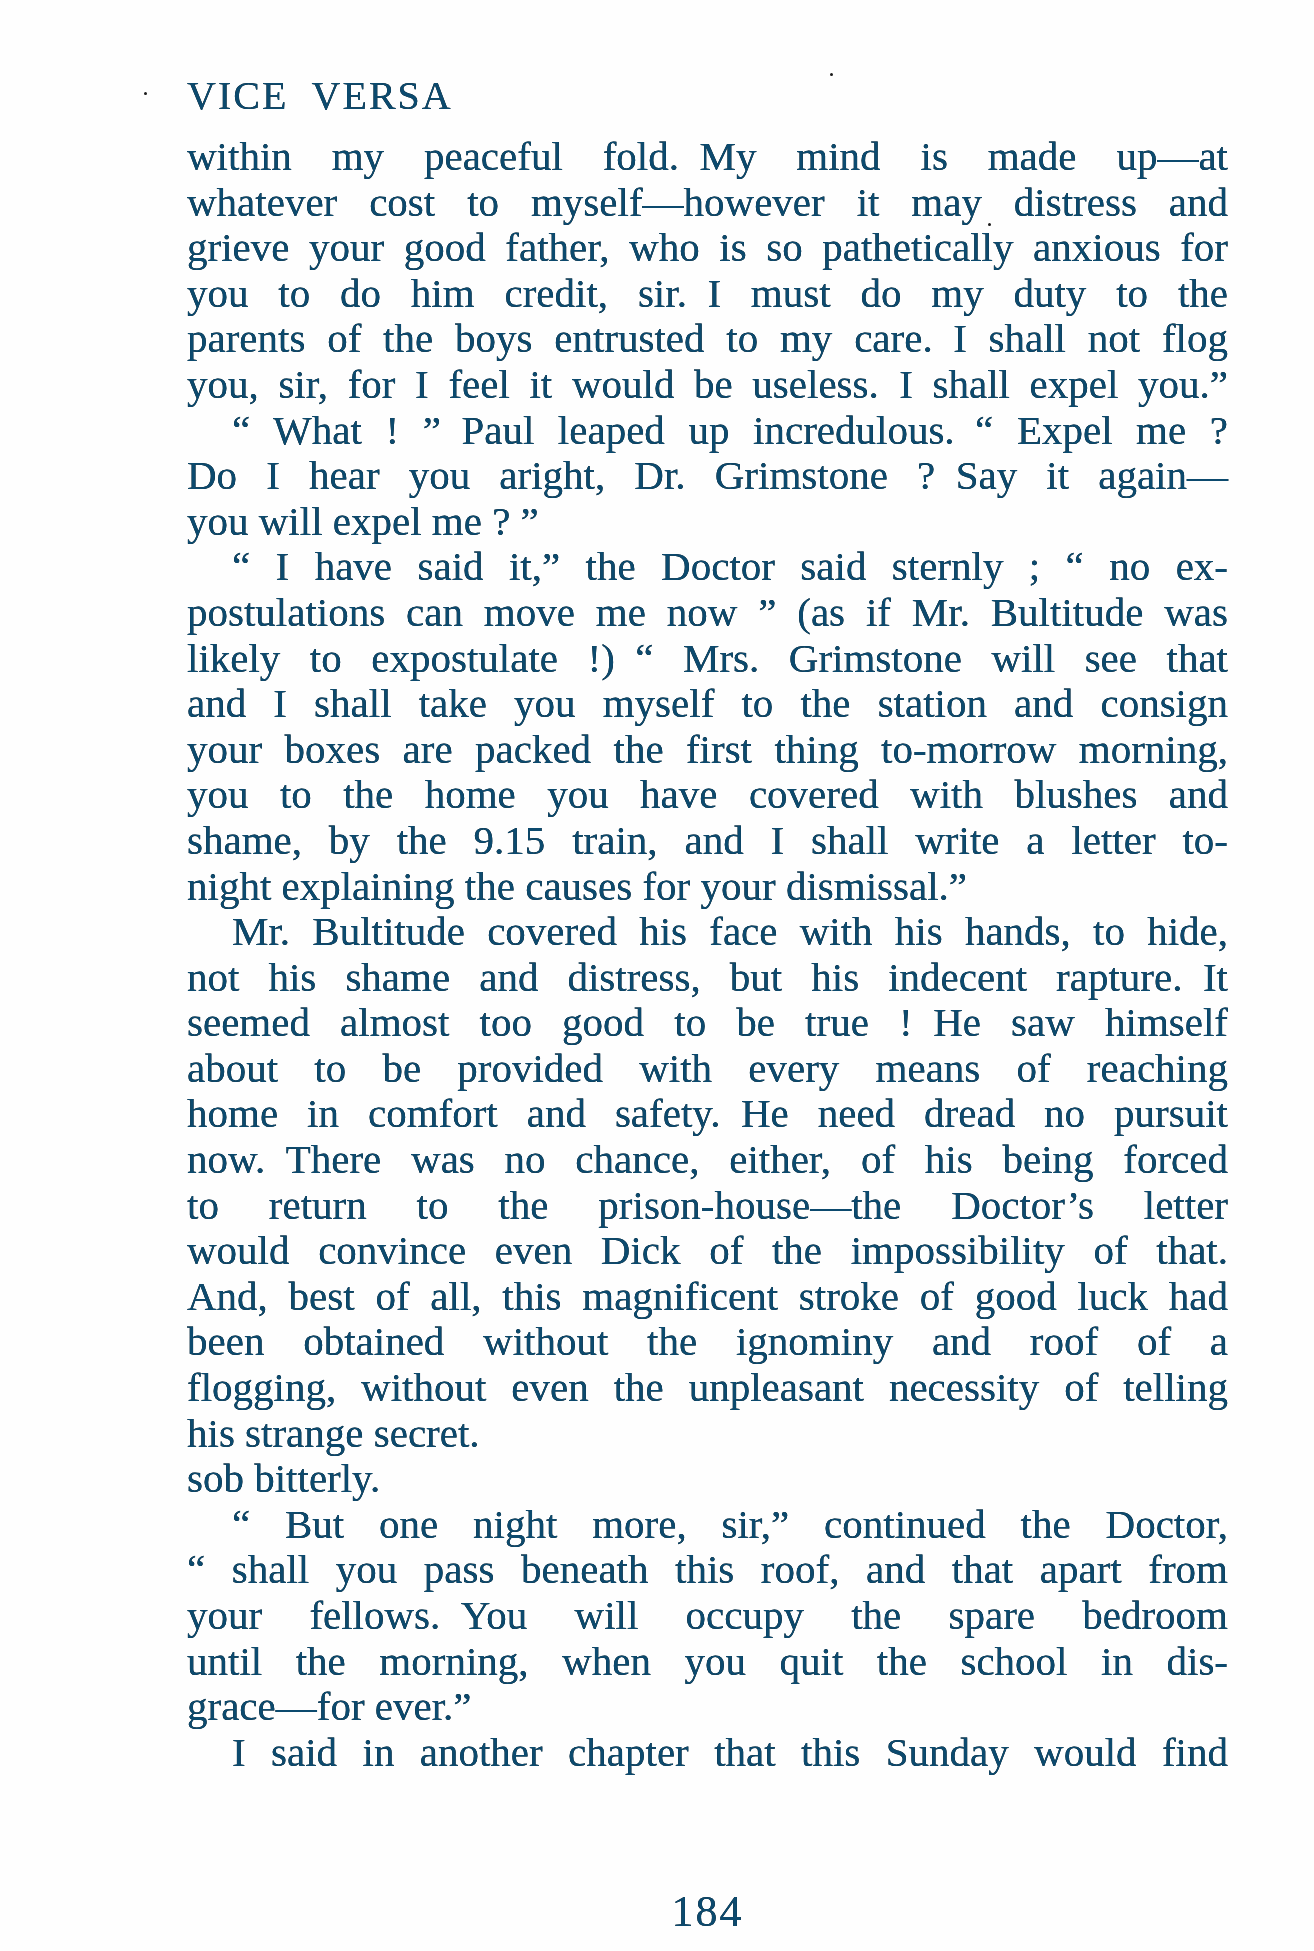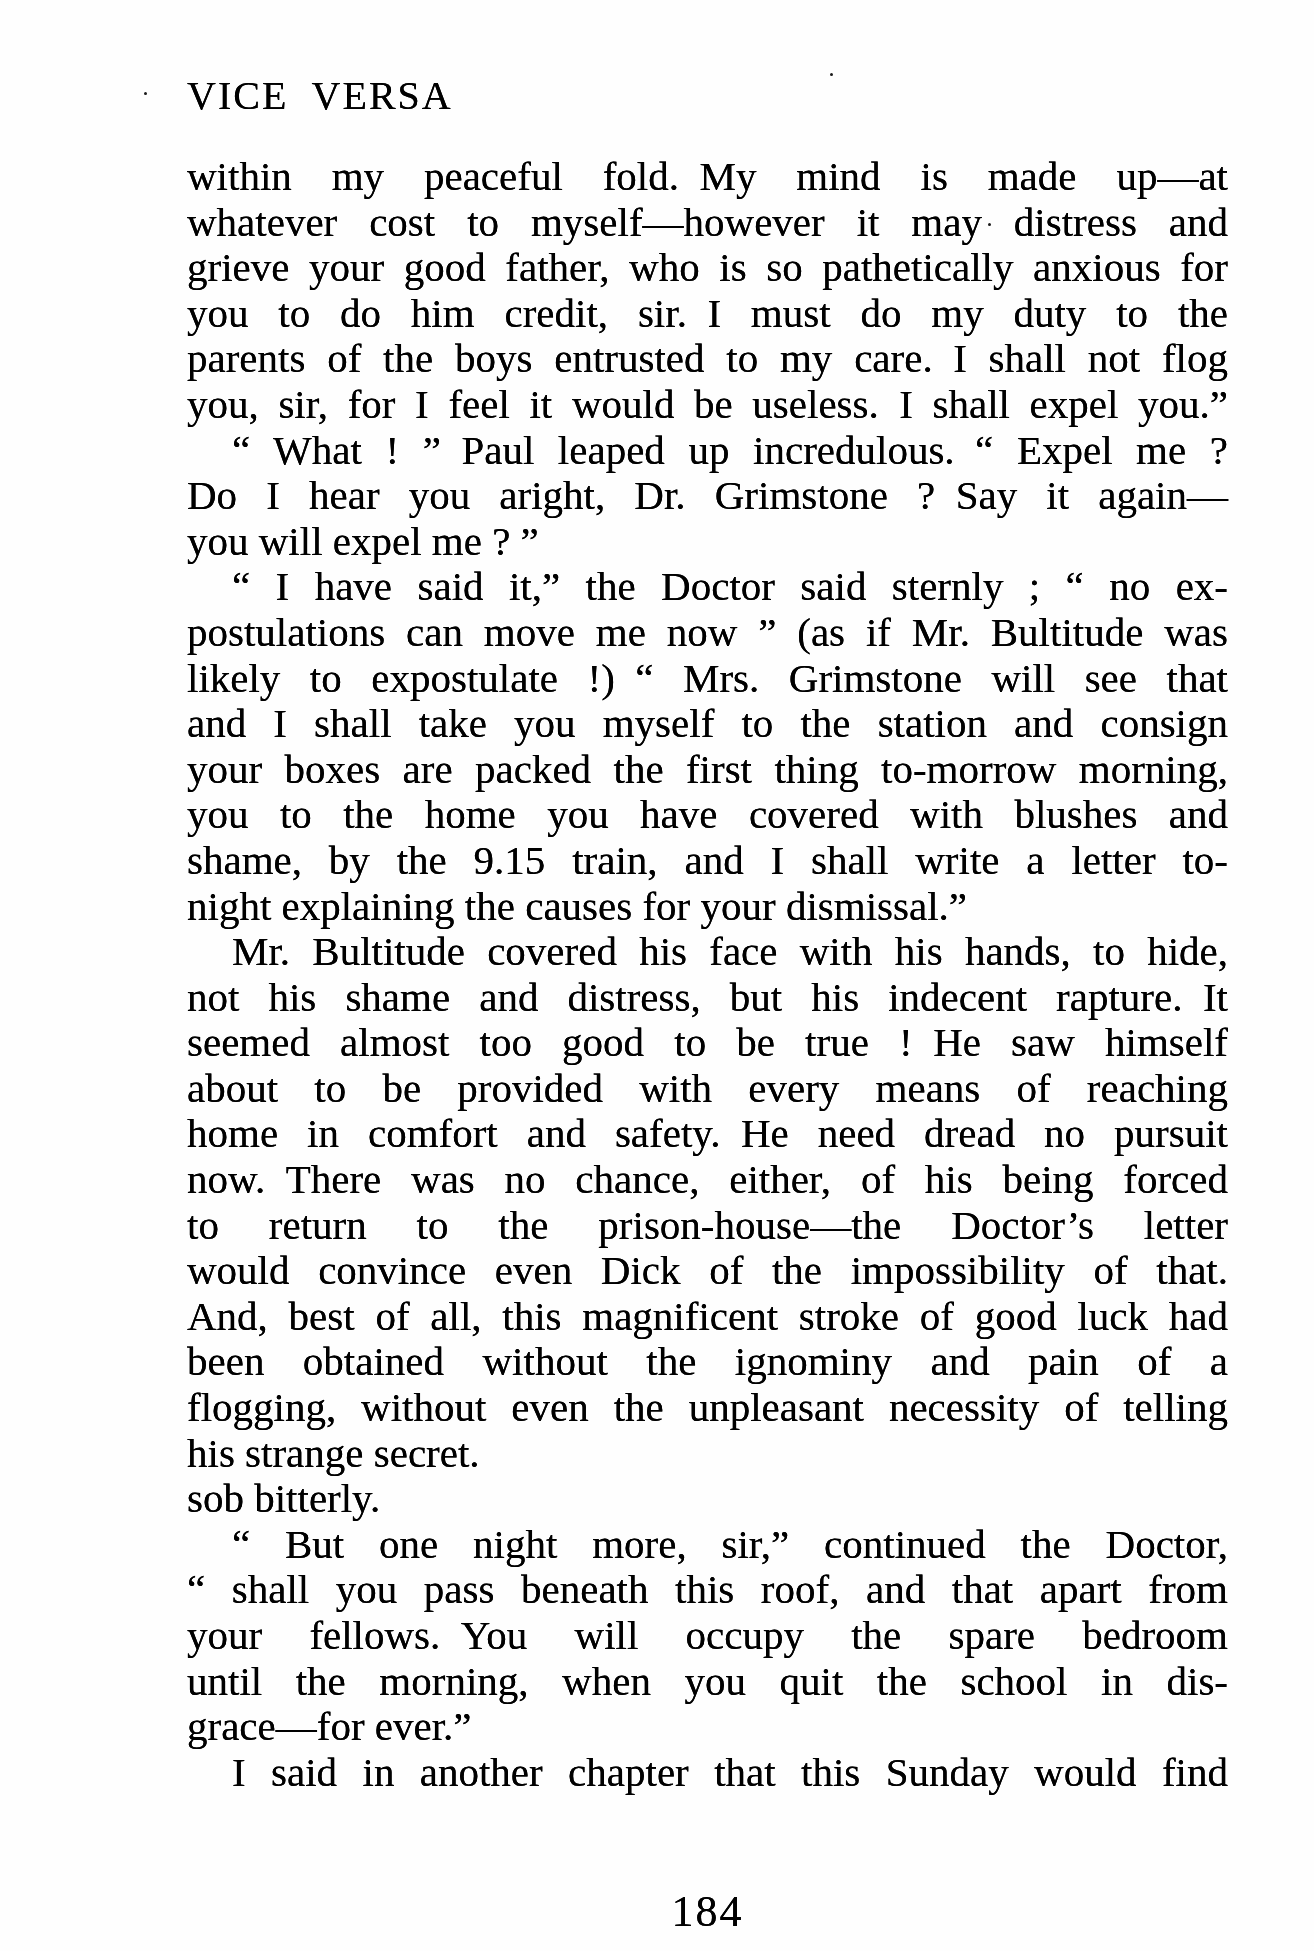--- a/index.html
+++ b/index.html
@@ -7,37 +7,37 @@
     padding: 0;
     background: #ffffff;
   }
   .page {
     position: relative;
     width: 1314px;
     height: 1951px;
     background: #fefefe;
     overflow: hidden;
     font-family: "Liberation Serif", "DejaVu Serif", serif;
-    color: #000000;
+    color: #0c4a6e;
   }
   .running-head {
     position: absolute;
     left: 187px;
     top: 76px;
     font-size: 40px;
     line-height: 40px;
     letter-spacing: 2px;
     word-spacing: 12px;
     text-shadow: 0 0 0.6px #000;
     white-space: nowrap;
   }
   .text-block {
     position: absolute;
     left: 187px;
-    top: 154px;
+    top: 134px;
     width: 1041px;
     font-size: 41px;
     line-height: 45.6px;
     text-shadow: 0 0 0.5px #000;
   }
   .line {
     text-align: justify;
     text-align-last: justify;
     white-space: nowrap;
   }
@@ -94,21 +94,21 @@
     <div class="line end">night explaining the causes for your dismissal.”</div>
     <div class="line indent">Mr. Bultitude covered his face with his hands, to hide,</div>
     <div class="line">not his shame and distress, but his indecent rapture. It</div>
     <div class="line">seemed almost too good to be true ! He saw himself</div>
     <div class="line">about to be provided with every means of reaching</div>
     <div class="line">home in comfort and safety. He need dread no pursuit</div>
     <div class="line">now. There was no chance, either, of his being forced</div>
     <div class="line">to return to the prison-house—the Doctor’s letter</div>
     <div class="line">would convince even Dick of the impossibility of that.</div>
     <div class="line">And, best of all, this magnificent stroke of good luck had</div>
-    <div class="line">been obtained without the ignominy and pain of a</div>
+    <div class="line">been obtained without the ignominy and roof of a</div>
     <div class="line">flogging, without even the unpleasant necessity of telling</div>
     <div class="line end">his strange secret.</div>
     <div class="line end">sob bitterly.</div>
     <div class="line indent">“ But one night more, sir,” continued the Doctor,</div>
     <div class="line">“ shall you pass beneath this roof, and that apart from</div>
     <div class="line">your fellows. You will occupy the spare bedroom</div>
     <div class="line">until the morning, when you quit the school in dis-</div>
     <div class="line end">grace—for ever.”</div>
     <div class="line indent">I said in another chapter that this Sunday would find</div>
   </div>

